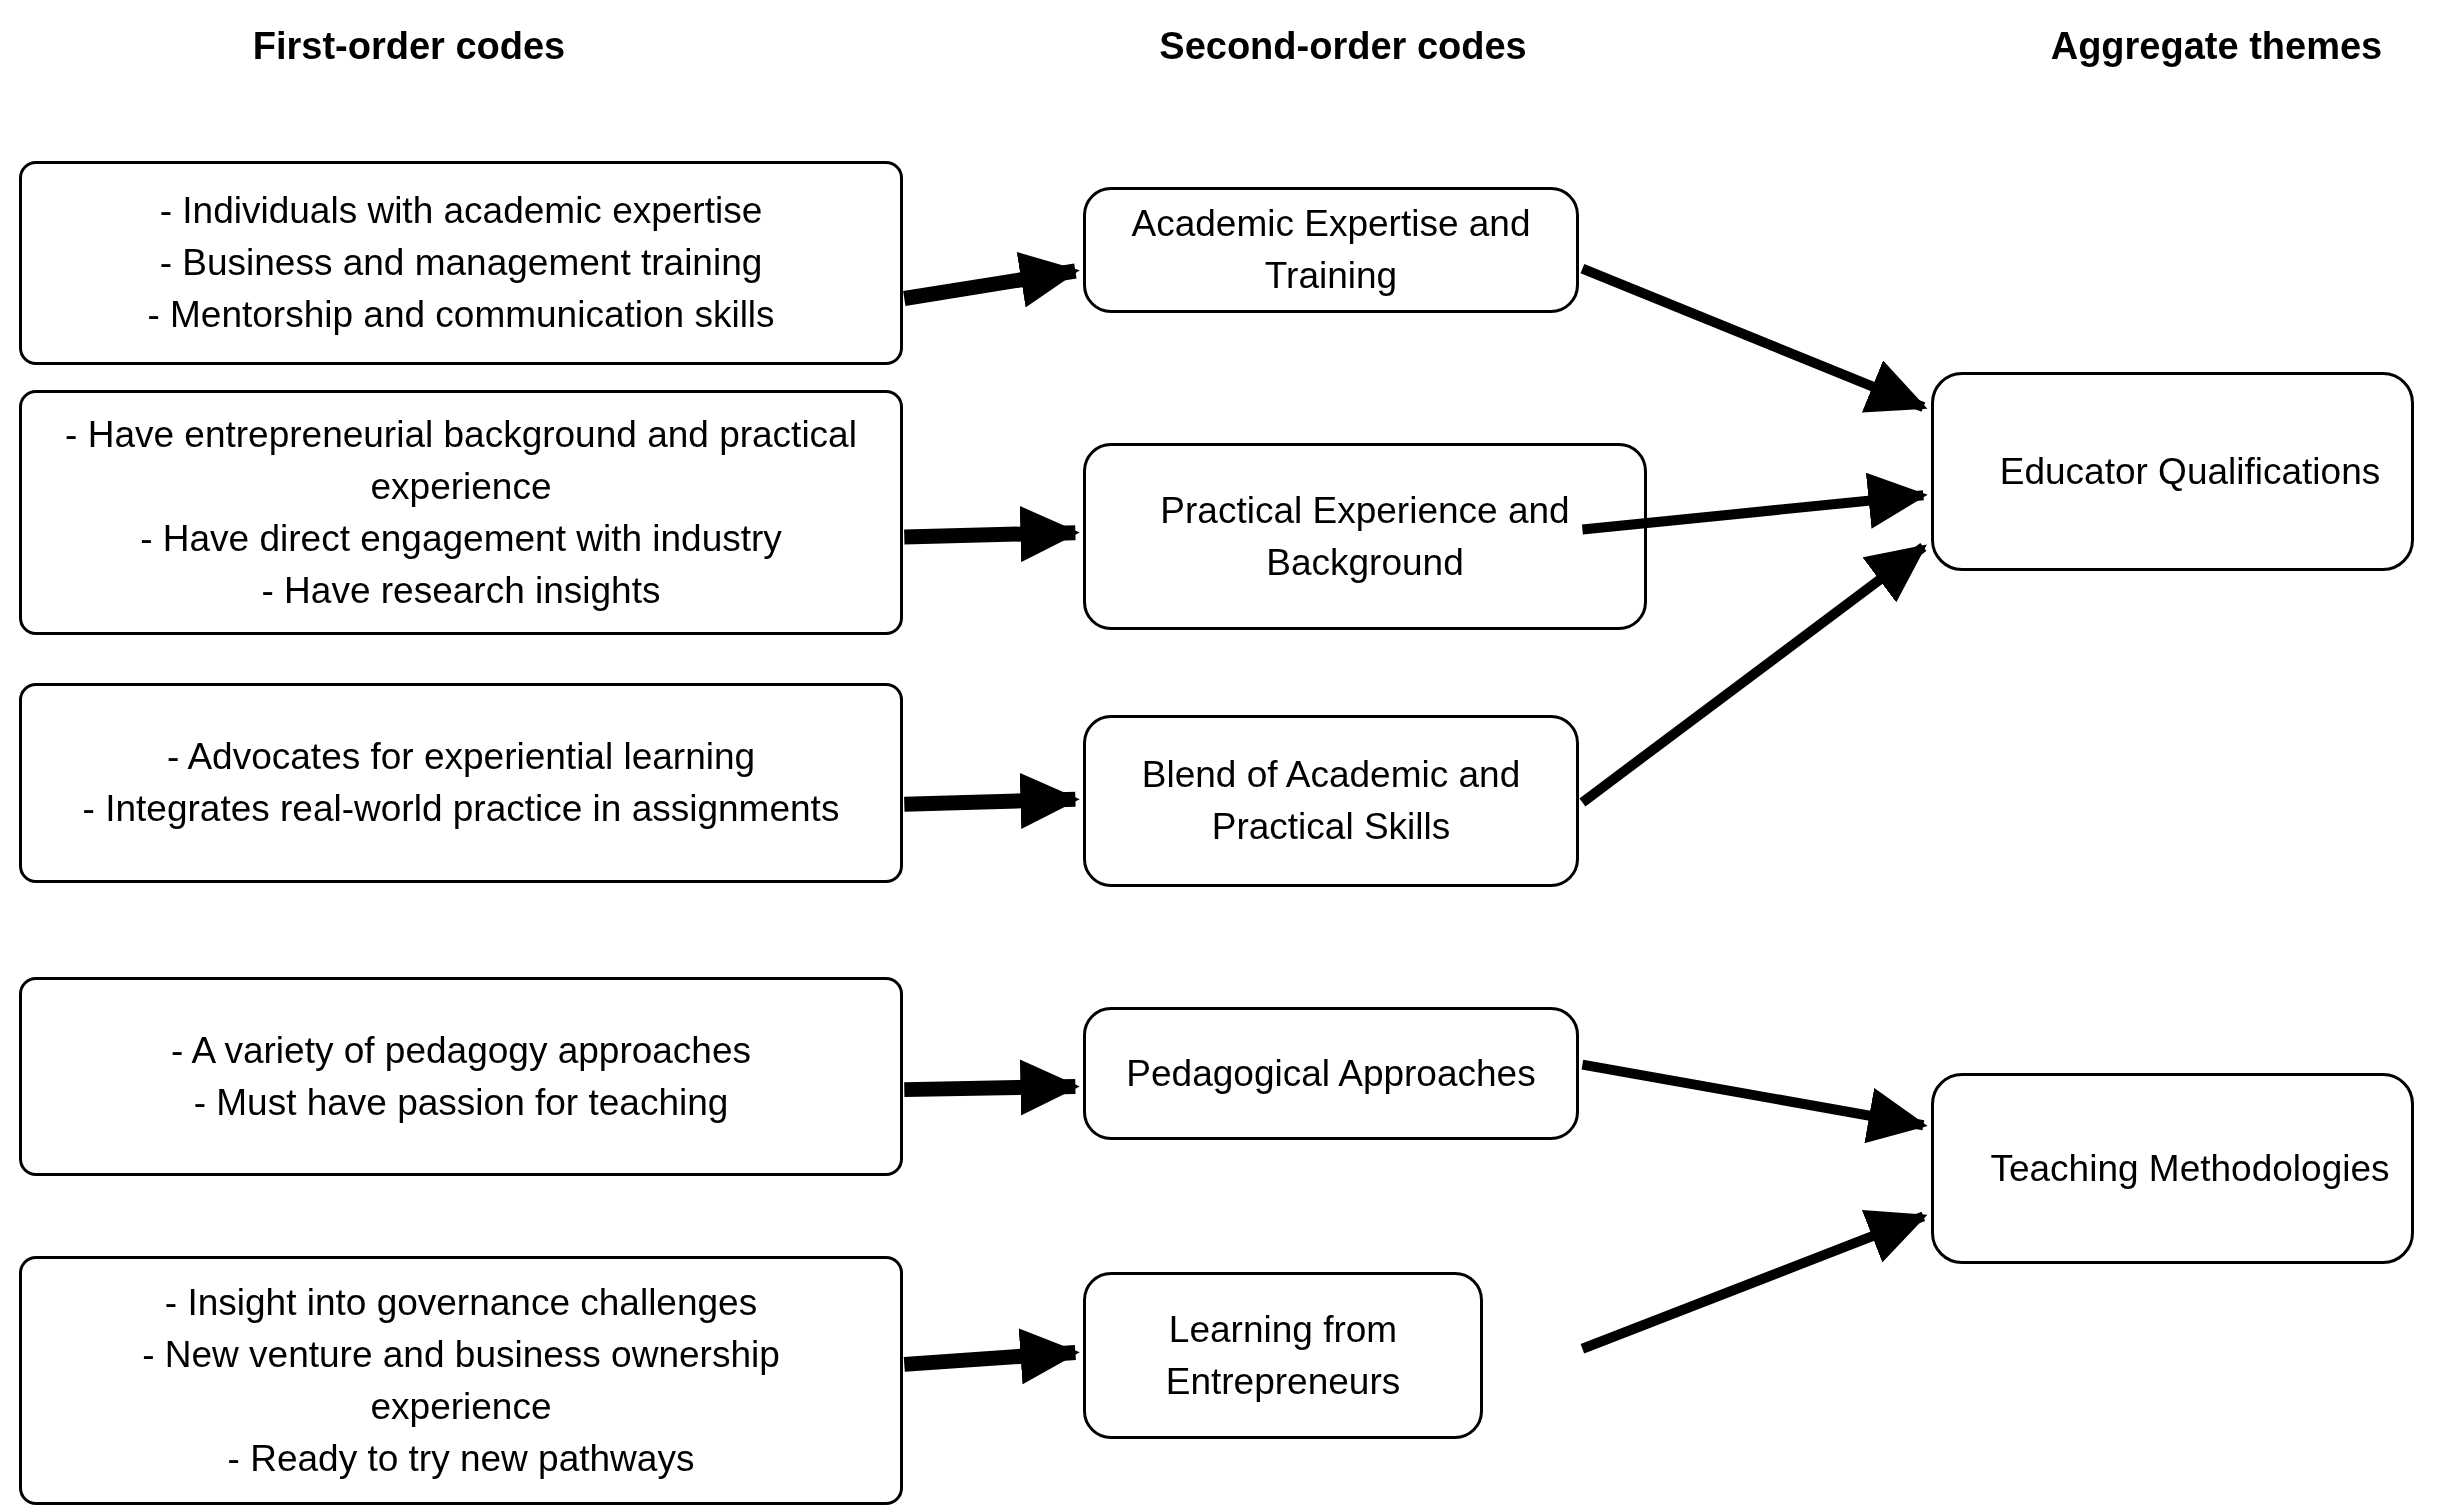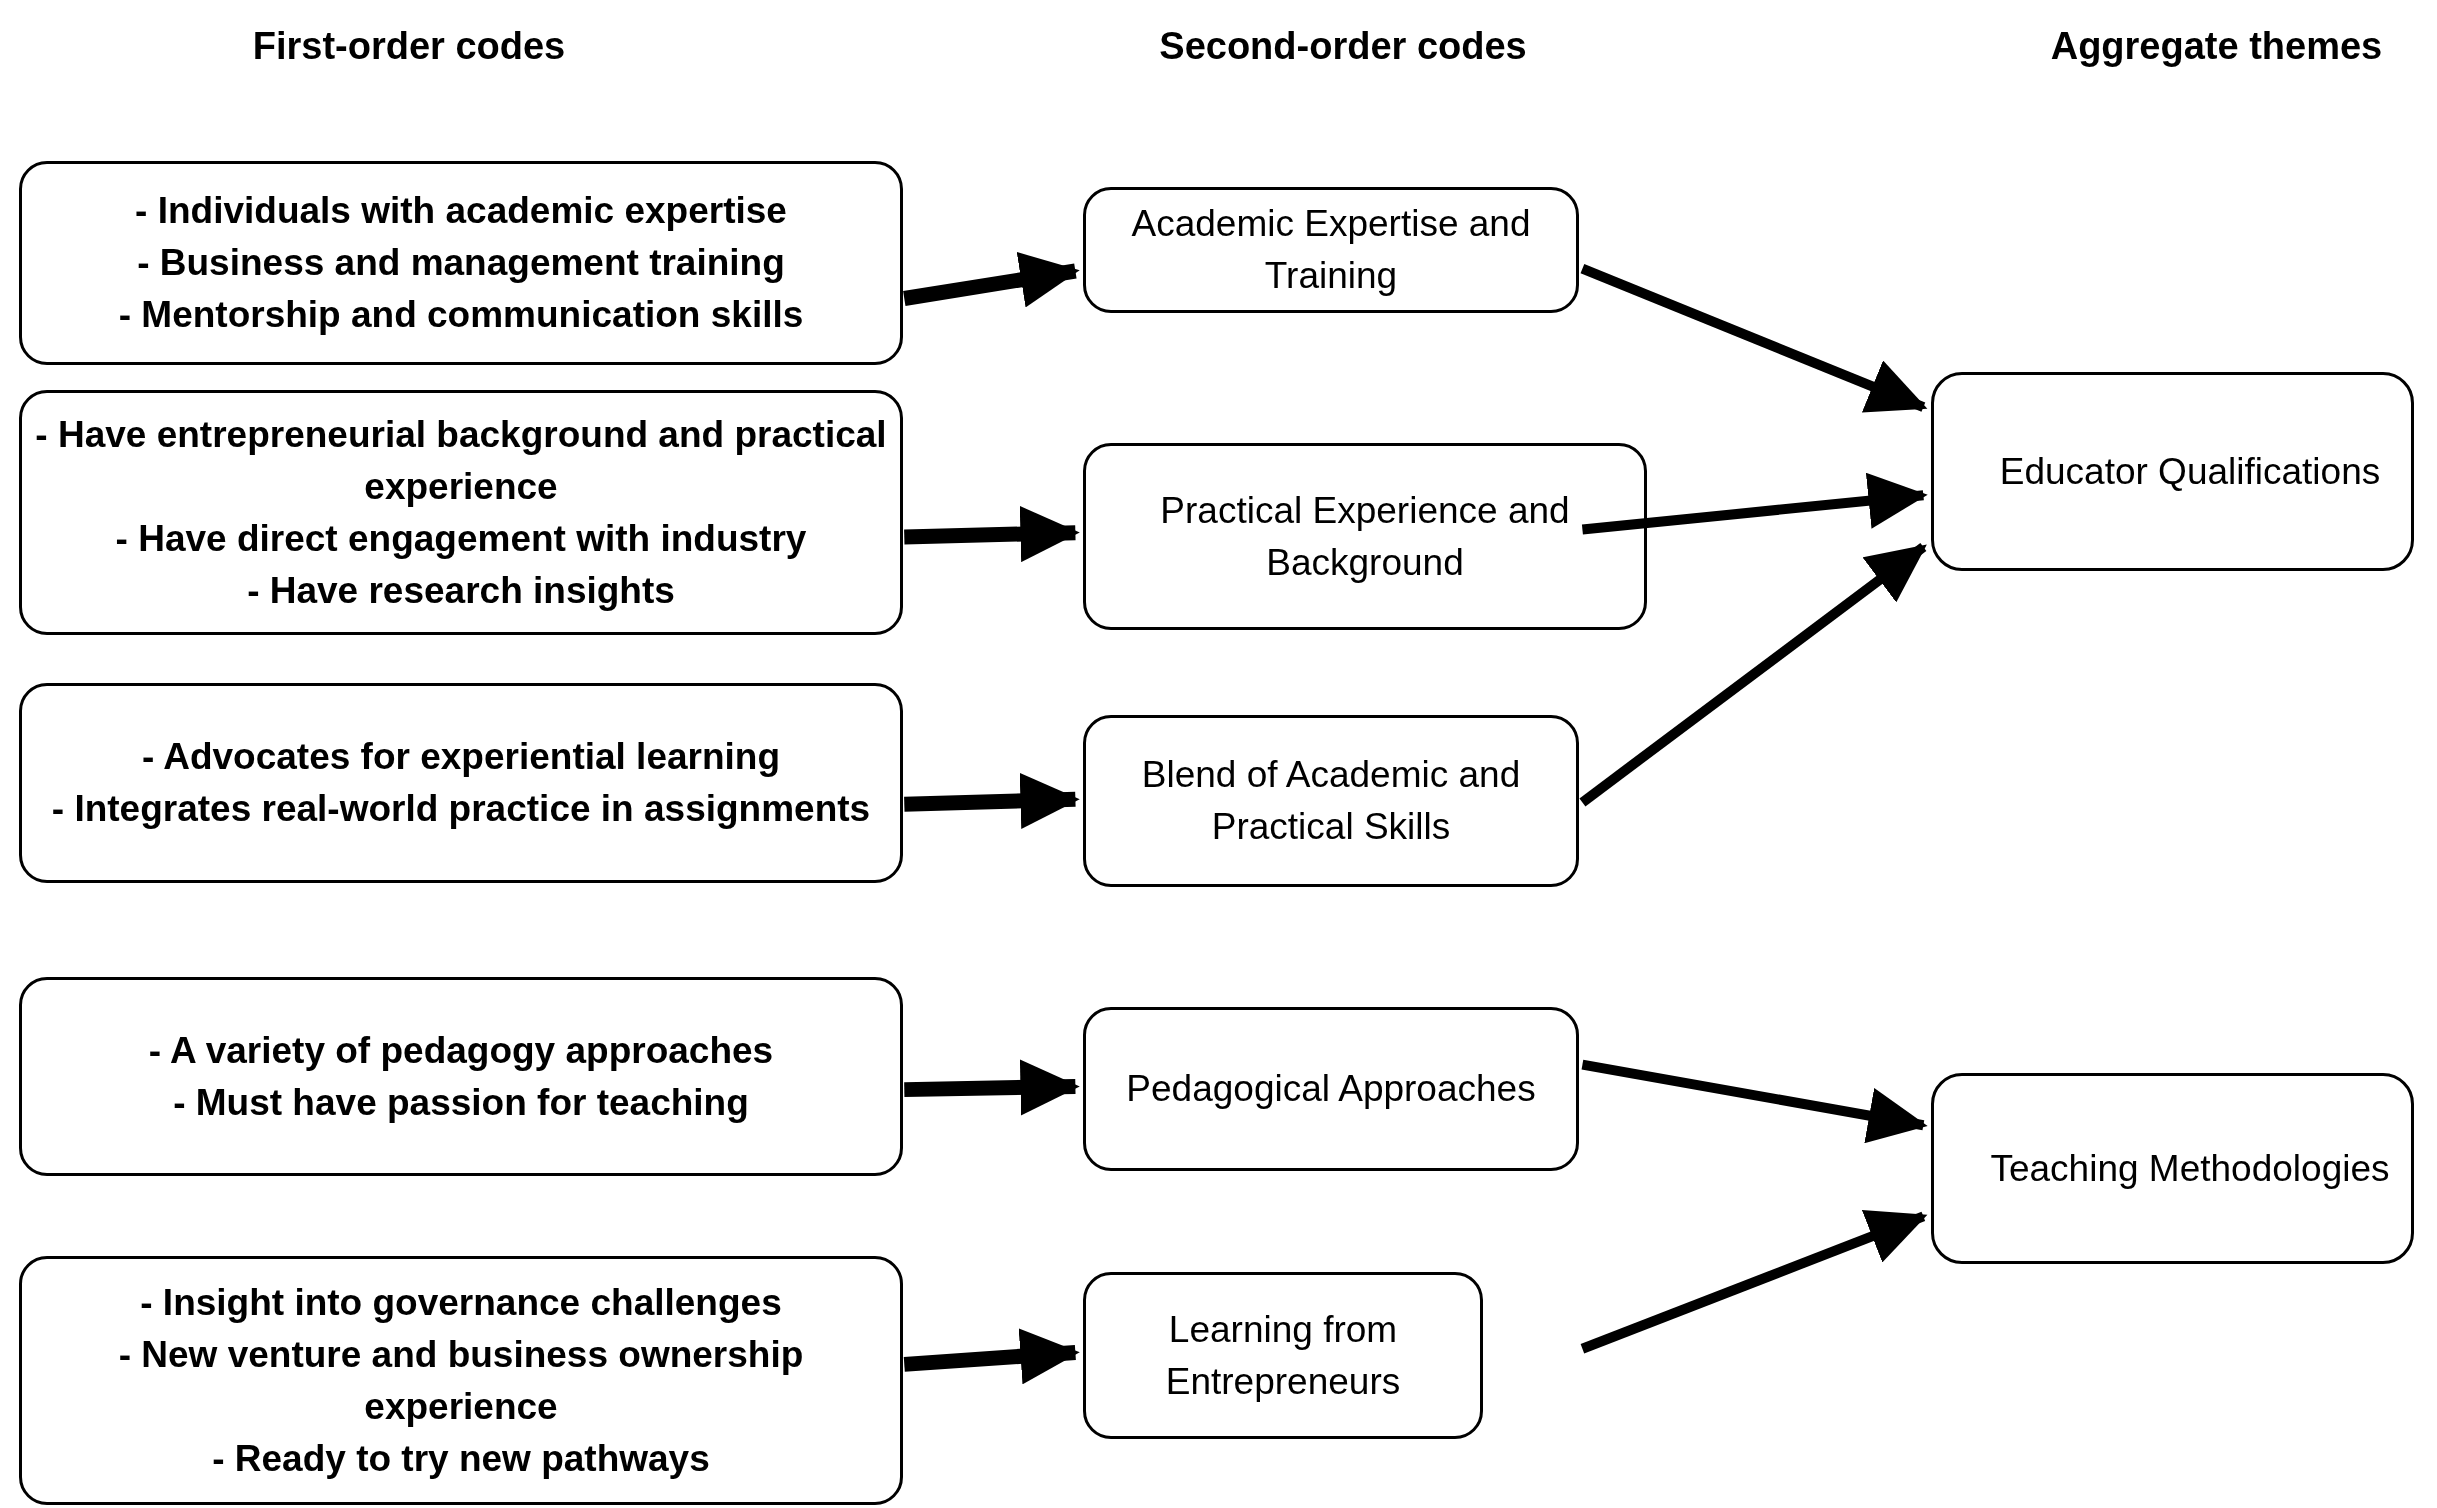--- a/index.html
+++ b/index.html
@@ -29,21 +29,21 @@
     box-sizing:border-box;
   }
   .box .txt{
     width:100%;
     padding:0 11.2px;
     text-align:center;
     font-size:37px;
     line-height:52px;
     white-space:pre-line;
   }
-  .fo{border-radius:28px;font-weight:bold;}
+  .fo{border-radius:17px;}
   .so{border-radius:28px;}
   .ag{border-radius:31px;padding-left:35px;}
   svg.arrows{position:absolute;left:0;top:0;width:2438px;height:1508px;pointer-events:none;}
   svg.arrows line{stroke:#000000;}
 </style>
 </head>
 <body>
 
 <div id="canvas">
 
@@ -89,21 +89,21 @@
   <div class="box so" style="left:1083px;top:443px;width:564px;height:187px;justify-content:center;">
     <div class="txt">Practical Experience and
 Background</div>
   </div>
 
   <div class="box so" style="left:1083px;top:715px;width:496px;height:172px;">
     <div class="txt">Blend of Academic and
 Practical Skills</div>
   </div>
 
-  <div class="box so" style="left:1083px;top:1007px;width:496px;height:164px;">
+  <div class="box so" style="left:1083px;top:1007px;width:496px;height:133px;">
     <div class="txt">Pedagogical Approaches</div>
   </div>
 
   <div class="box so" style="left:1083px;top:1272px;width:400px;height:167px;">
     <div class="txt">Learning from
 Entrepreneurs</div>
   </div>
 
   <div class="box ag" style="left:1931px;top:372px;width:483px;height:199px;">
     <div class="txt">Educator Qualifications</div>

